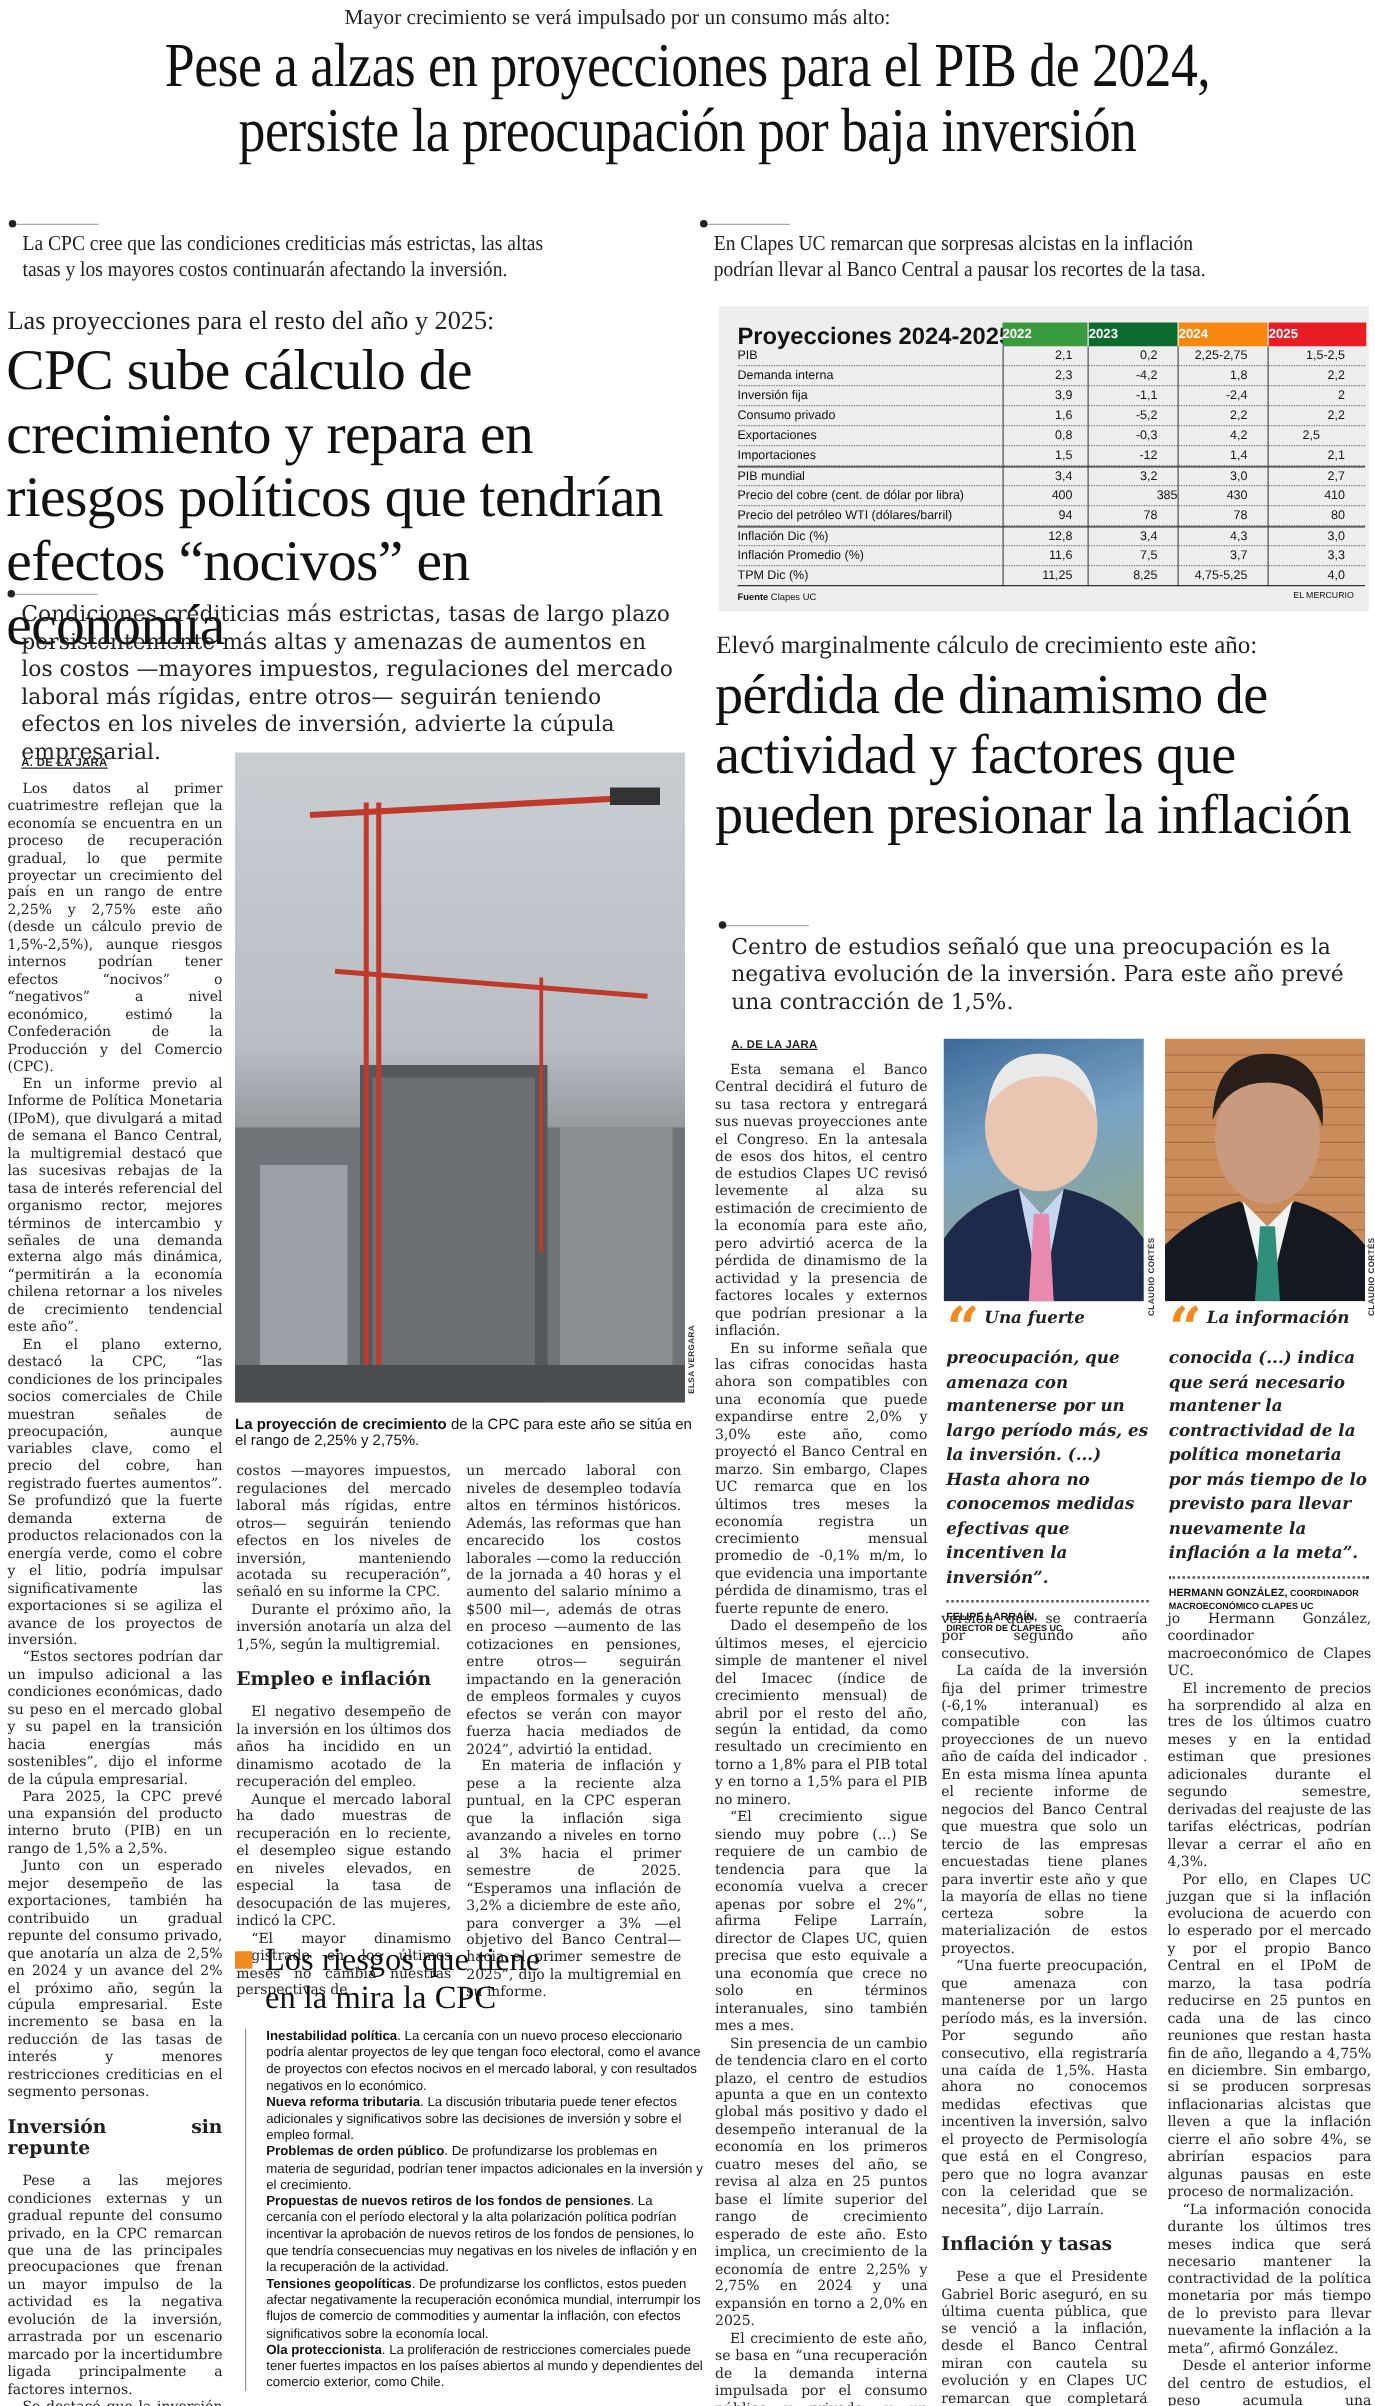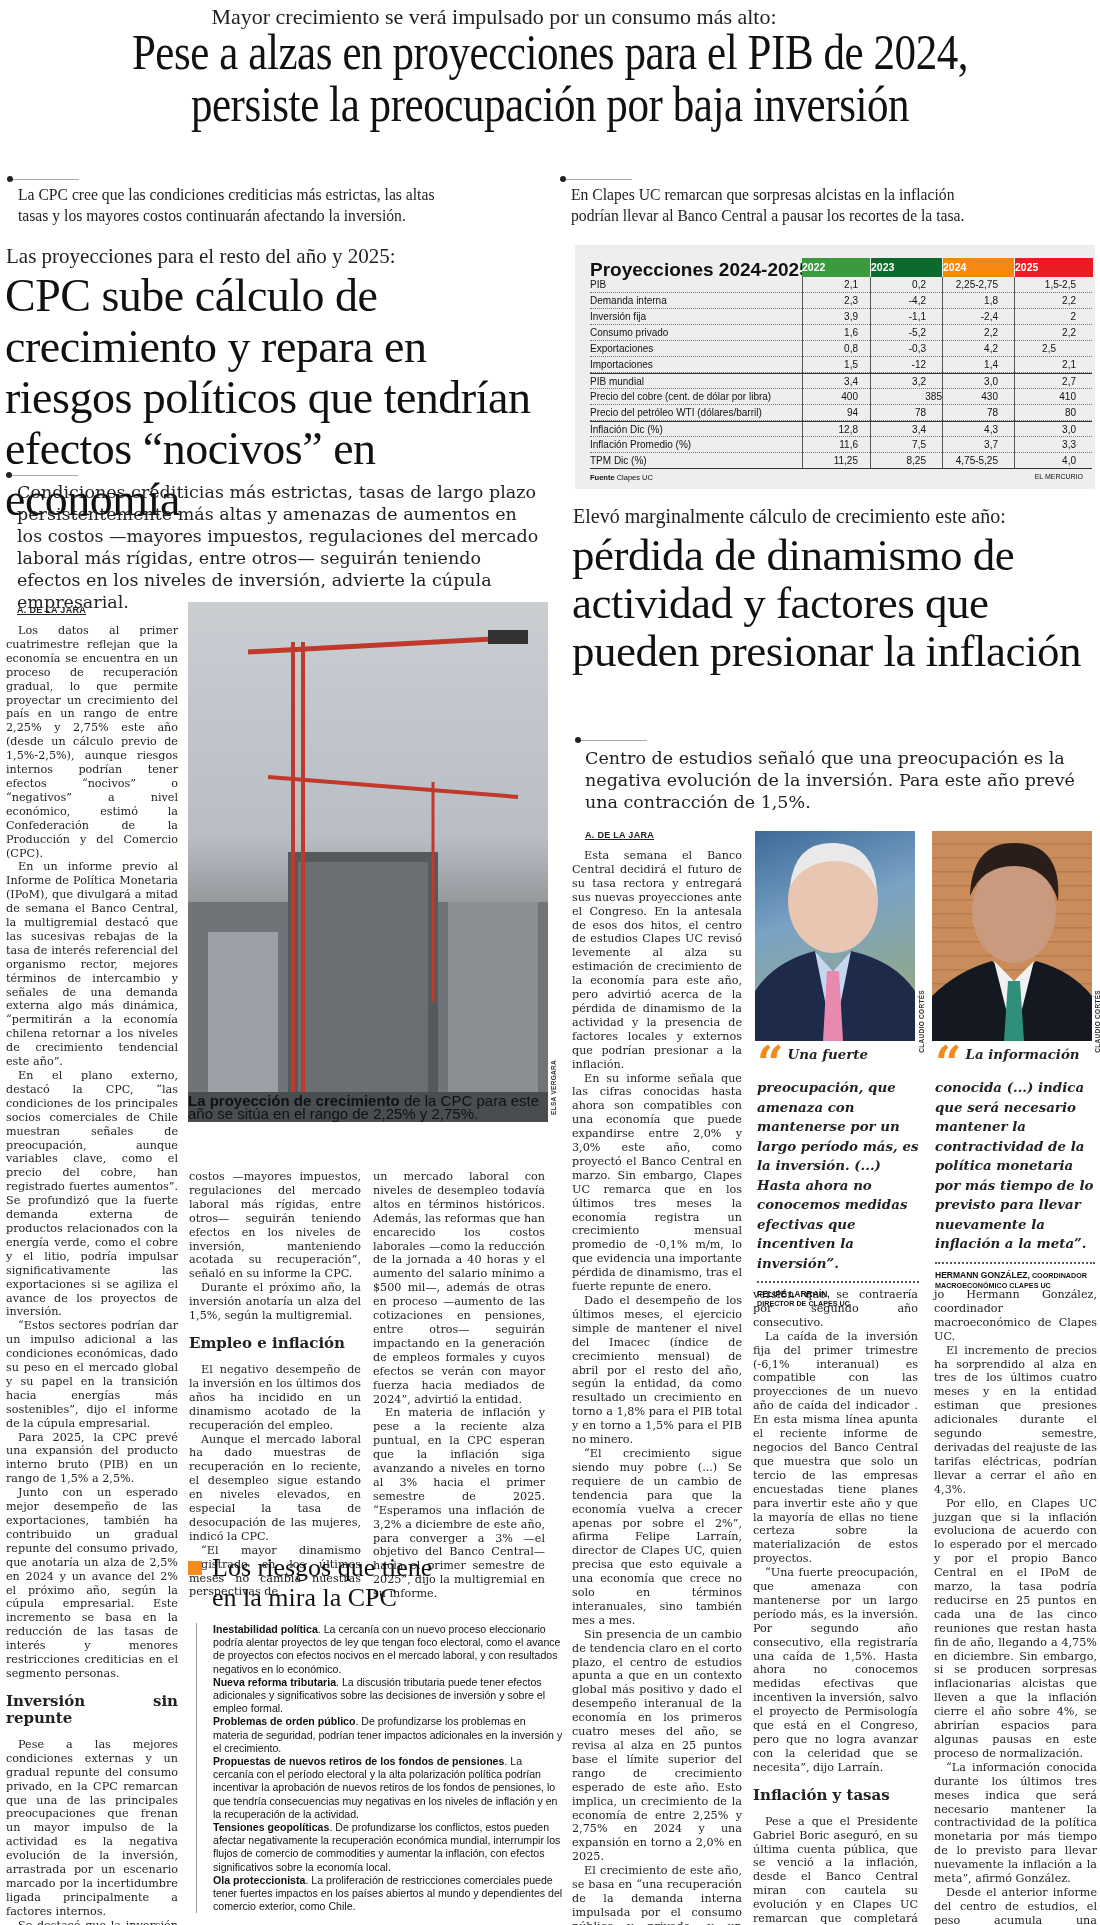--- a/index.html
+++ b/index.html
@@ -2,21 +2,21 @@
 <html><head>
 <meta charset="utf-8">
 <style>
 *{box-sizing:border-box;margin:0;padding:0}
 html,body{width:1100px;height:1925px;background:#fff;overflow:hidden}
 body{font-family:"DejaVu Serif",serif;color:#111;position:relative}
 .abs{position:absolute}
 .kicker{font-family:"Liberation Serif",serif}
 .serif{font-family:"Liberation Serif",serif}
 .sans{font-family:"Liberation Sans",sans-serif}
-#top-kicker{left:0;width:988px;top:4px;text-align:center;font-size:22px;color:#222}
+#top-kicker{left:0;width:988px;top:4px;text-align:center;font-size:17px;color:#222}
 #main-head{left:0;width:1100px;top:26px;text-align:center;font-size:50px;line-height:52px;letter-spacing:-0.5px;transform:scaleX(0.86);transform-origin:center top;white-space:nowrap}
 .decklead{font-size:17px;line-height:21px;color:#222;transform:scaleX(0.92);transform-origin:left top;white-space:nowrap}
 .bullet{width:70px;height:1px;background:#aaa}
 .bullet::before{content:"";position:absolute;left:-2px;top:-3px;width:6px;height:6px;border-radius:50%;background:#222}
 .h-kick{font-size:21px;color:#222}
 .h-big{font-size:46px;line-height:51px;letter-spacing:-0.5px}
 .deck2{font-size:17.5px;line-height:22px;color:#222}
 .byline{font-family:"Liberation Sans",sans-serif;font-weight:bold;font-size:9px;letter-spacing:0.3px;text-decoration:underline;color:#222}
 .col{font-size:11.2px;line-height:13.9px;text-align:justify;hyphens:auto;color:#222}
 .col p{text-indent:12px}
@@ -104,21 +104,21 @@
     <line x1="60" y1="50" x2="340" y2="35" stroke="#c0392b" stroke-width="5"></line>
     <line x1="80" y1="175" x2="330" y2="195" stroke="#c0392b" stroke-width="4"></line>
     <g stroke="#c0392b" stroke-width="3">
         <line x1="245" y1="180" x2="245" y2="400"></line>
       </g>
     <rect x="300" y="28" width="40" height="14" fill="#333"></rect>
     <rect x="0" y="490" width="360" height="30" fill="#4a4d50"></rect>
   </svg>
 </div>
 <div class="abs credit" style="left:550px;top:1060px">ELSA VERGARA</div>
-<div class="abs sans" style="left:188px;top:1094px;width:370px;font-size:15px;line-height:13px">
+<div class="abs sans" style="left:188px;top:1133px;width:370px;font-size:12px;line-height:13px">
   <b>La proyección de crecimiento</b><span> de la CPC para este año se sitúa en el rango de 2,25% y 2,75%.</span>
 </div>
 
 <div class="abs col" style="left:189px;top:1170px;width:172px">
   <p style="text-indent:0">costos —mayores impuestos, regulaciones del mercado laboral más rígidas, entre otros— seguirán teniendo efectos en los niveles de inversión, manteniendo acotada su recuperación”, señaló en su informe la CPC.</p>
   <p>Durante el próximo año, la inversión anotaría un alza del 1,5%, según la multigremial.</p>
   <h3>Empleo e inflación</h3>
   <p>El negativo desempeño de la inversión en los últimos dos años ha incidido en un dinamismo acotado de la recuperación del empleo.</p>
   <p>Aunque el mercado laboral ha dado muestras de recuperación en lo reciente, el desempleo sigue estando en niveles elevados, en especial la tasa de desocupación de las mujeres, indicó la CPC.</p>
   <p>“El mayor dinamismo registrado en los últimos meses no cambia nuestras perspectivas de</p>

